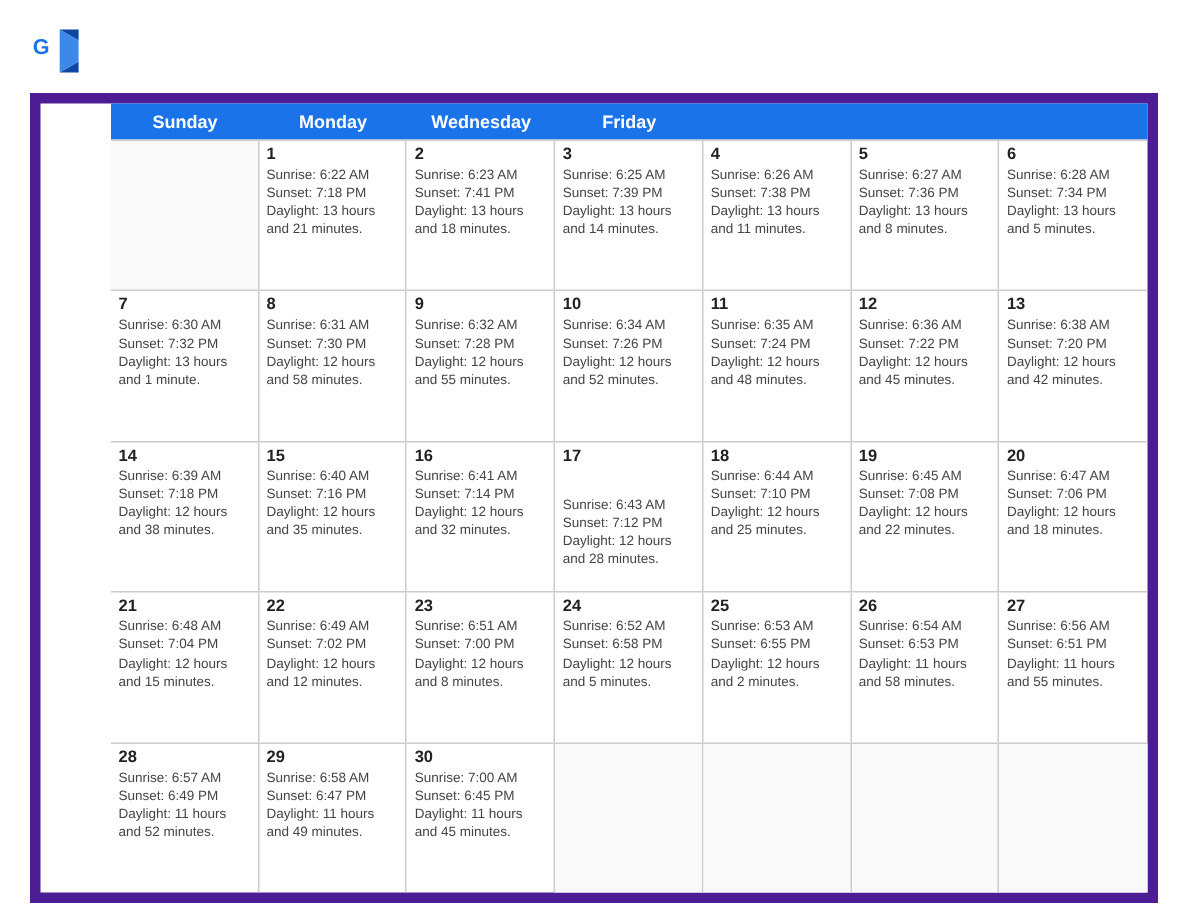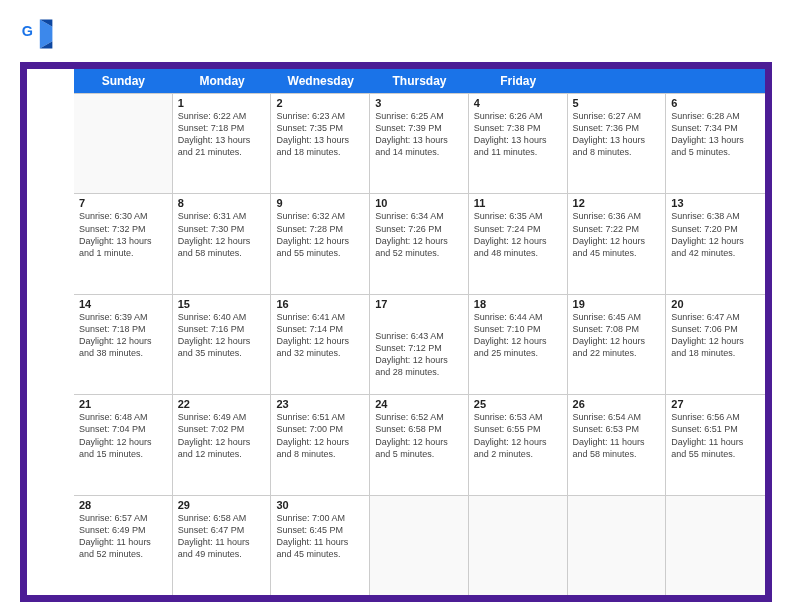--- a/index.html
+++ b/index.html
@@ -135,37 +135,36 @@
       <div class="month-title"></div>
       <div class="subtitle"></div>
     </div>
   </div>
 
   <div class="calendar">
     <div class="cal-header">
       <div class="cal-header-cell">Sunday</div>
       <div class="cal-header-cell">Monday</div>
       <div class="cal-header-cell">Wednesday</div>
-      <div class="cal-header-cell">Thursday</div>
       <div class="cal-header-cell">Friday</div>
     </div>
     <div class="cal-body" id="cal-body">
     <div class="cal-row">
           <div class="cal-cell empty"></div>
           <div class="cal-cell">
             <div class="day-num">1</div>
             <div class="day-info" style="white-space: pre-line;">Sunrise: 6:22 AM
 Sunset: 7:18 PM
 Daylight: 13 hours
 and 21 minutes.</div>
           </div>
           <div class="cal-cell">
             <div class="day-num">2</div>
             <div class="day-info" style="white-space: pre-line;">Sunrise: 6:23 AM
-Sunset: 7:35 PM
+Sunset: 7:41 PM
 Daylight: 13 hours
 and 18 minutes.</div>
           </div>
           <div class="cal-cell">
             <div class="day-num">3</div>
             <div class="day-info" style="white-space: pre-line;">Sunrise: 6:25 AM
 Sunset: 7:39 PM
 Daylight: 13 hours
 and 14 minutes.</div>
           </div>

